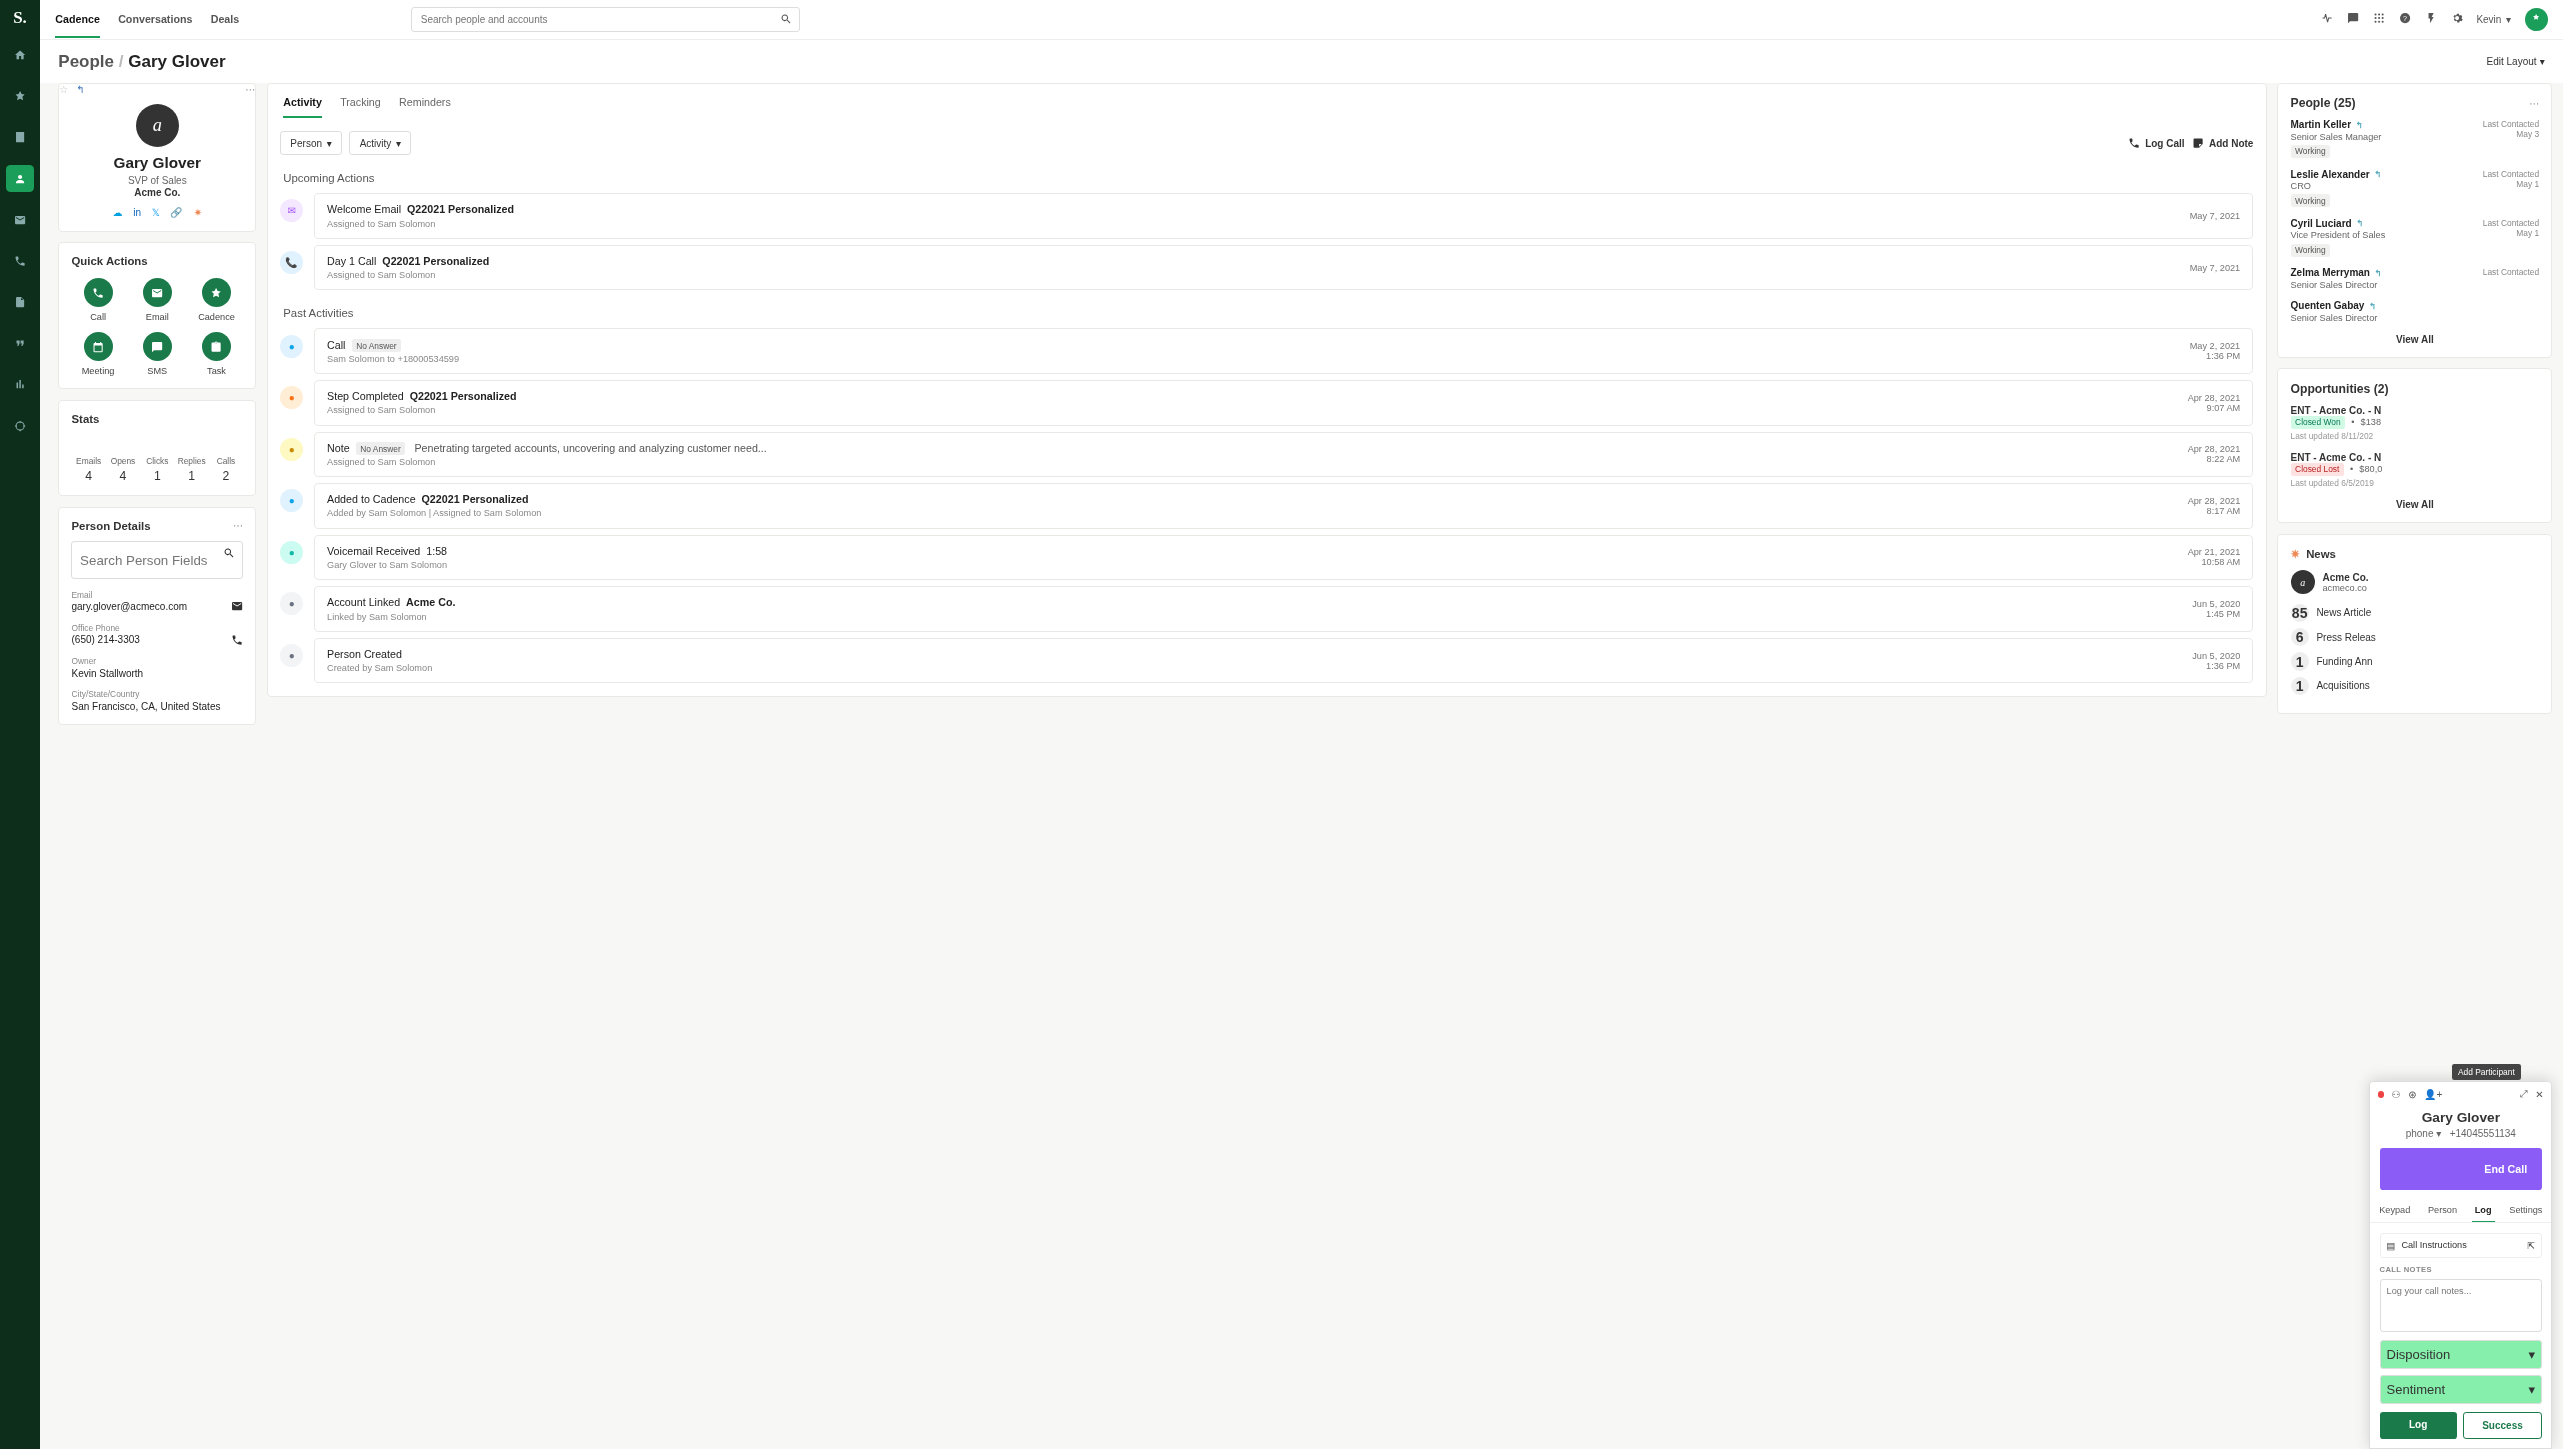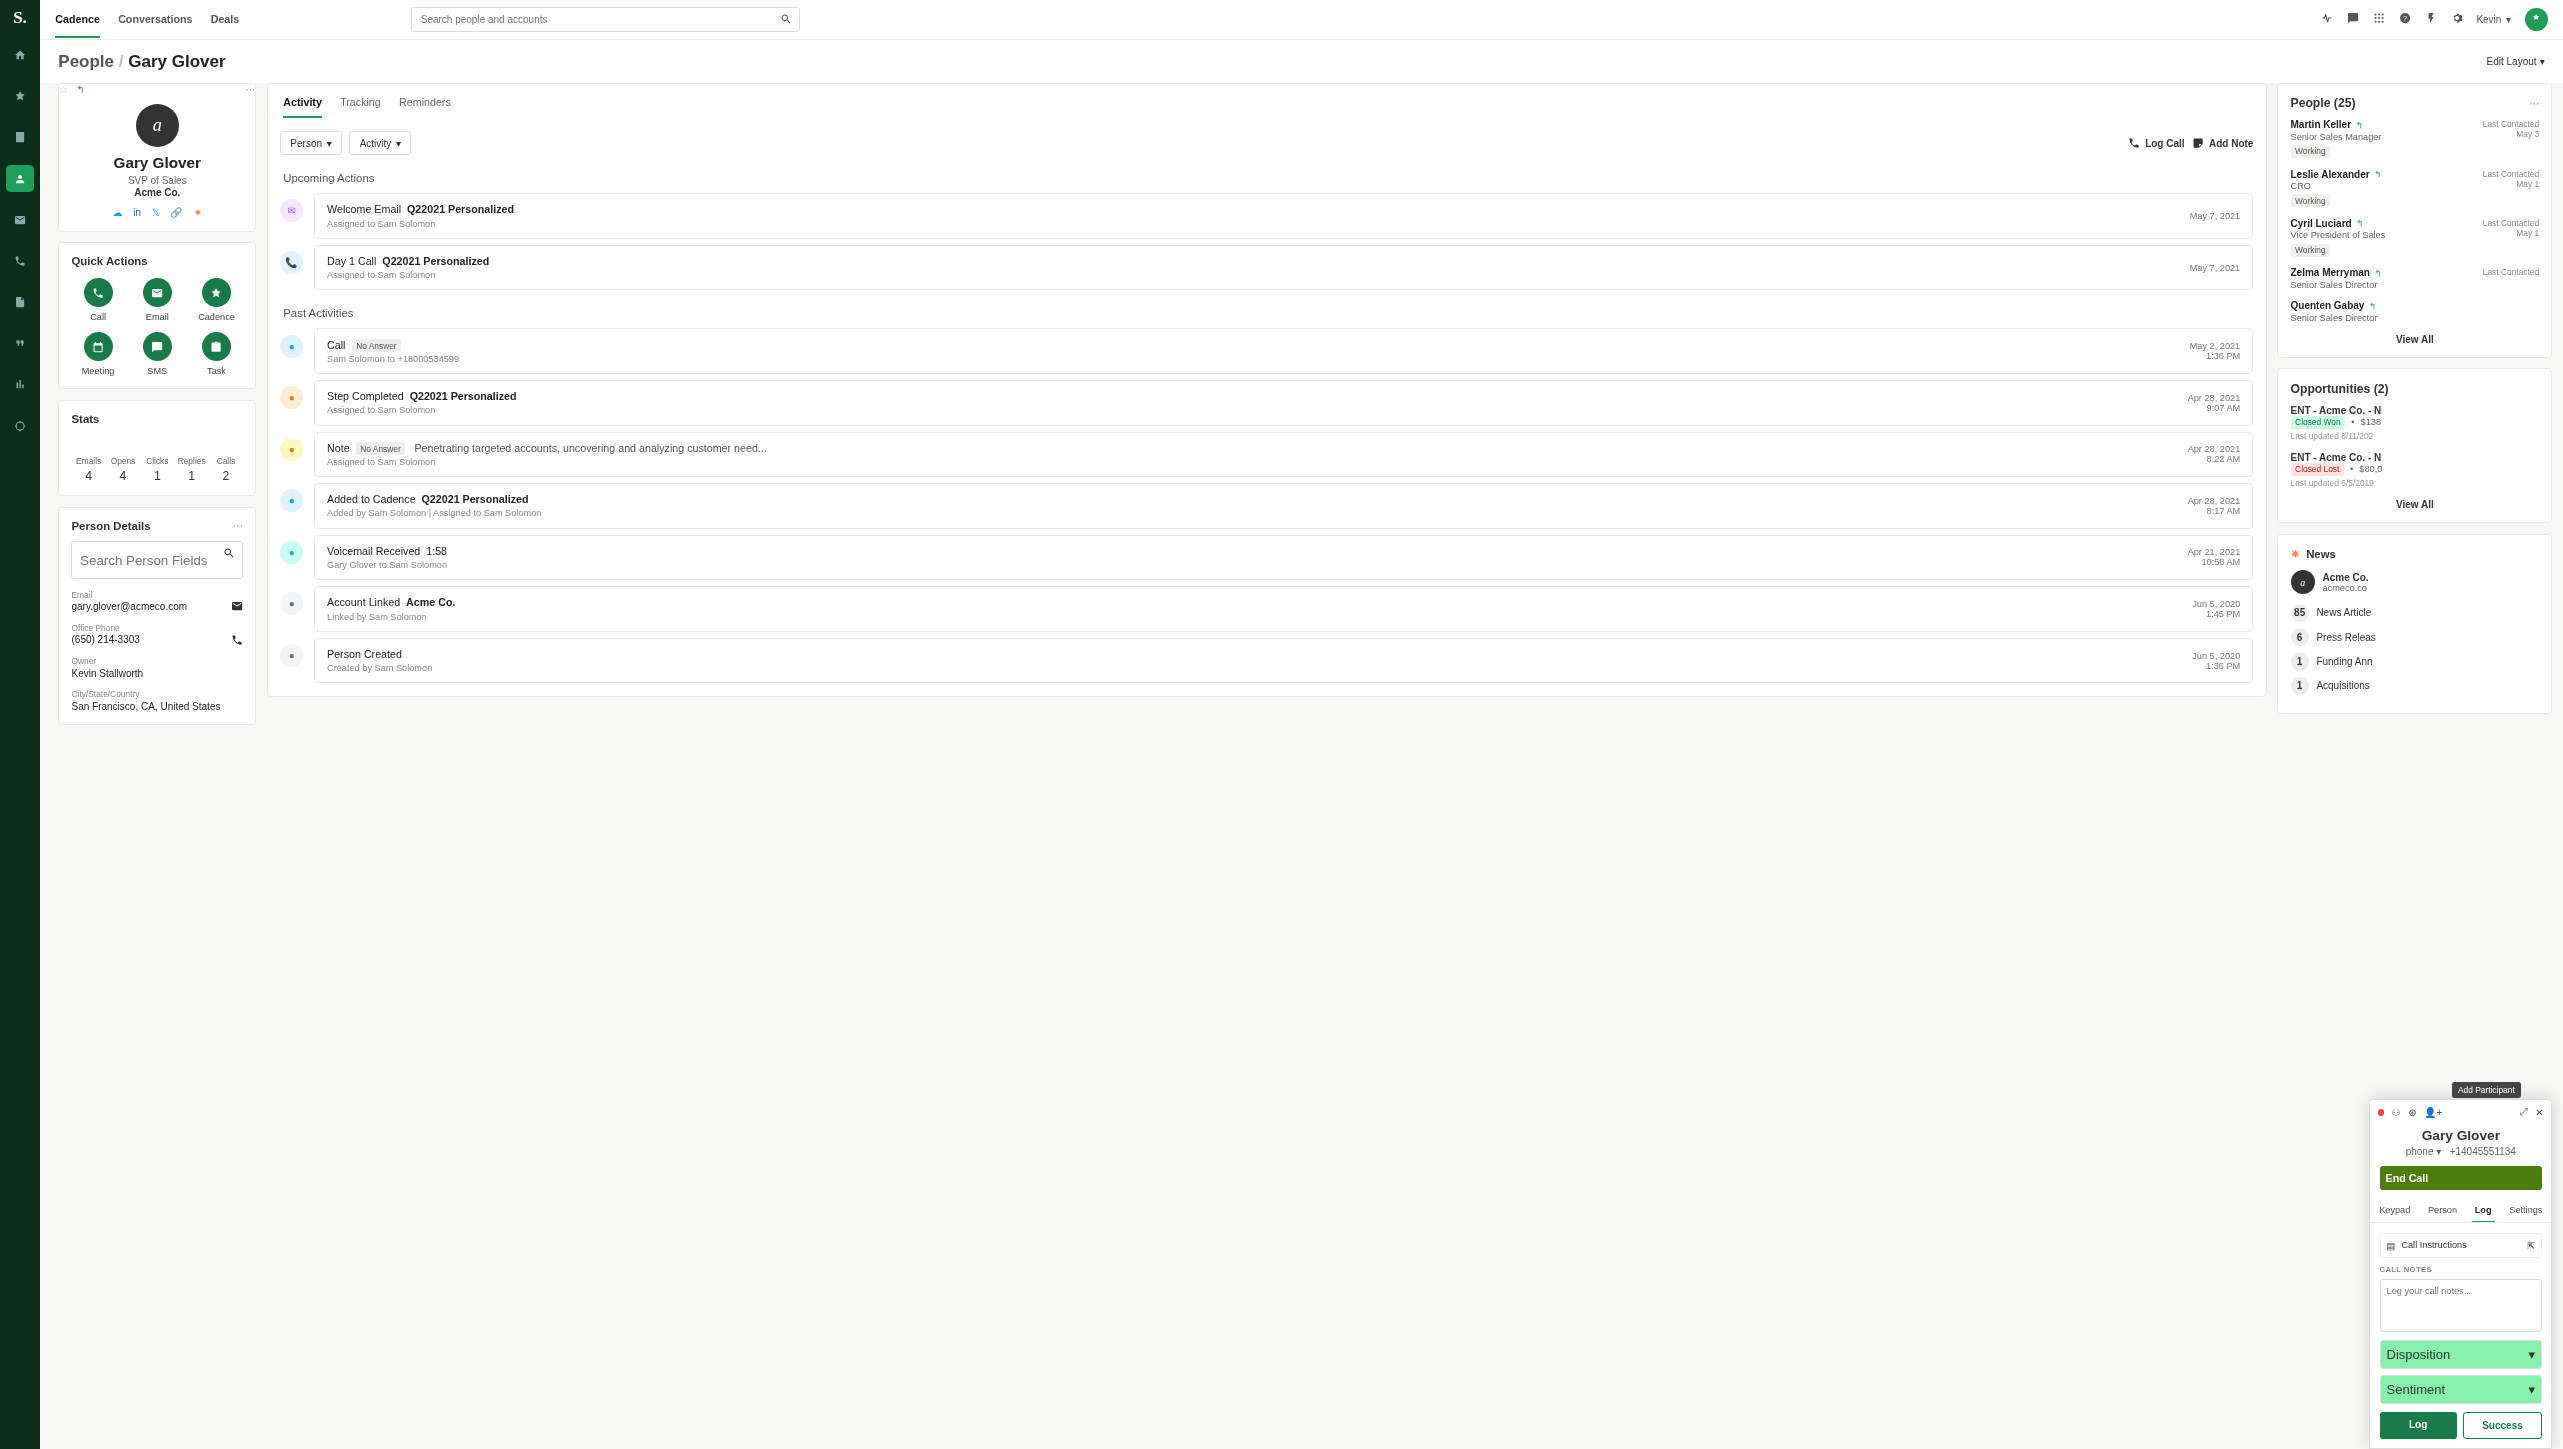--- a/index.html
+++ b/index.html
@@ -89,31 +89,31 @@
 .opp-name { font-size: 10px; font-weight: 700; }
 .opp-line2 { font-size: 9.2px; color: #666; margin-top: 0; display: flex; align-items: center; gap: 6.1px; }
 .opp-badge { font-size: 8.4px; padding: 1.5px 4.6px; border-radius: 2.3px; }
 .opp-badge.won { background: #d1fae5; color: #047857; }
 .opp-badge.lost { background: #fee2e2; color: #b91c1c; }
 .opp-updated { font-size: 8.4px; color: #999; margin-top: 2.3px; }
 .news-head { display: flex; align-items: center; gap: 6.1px; font-size: 11.4px; font-weight: 600; margin-bottom: 9.2px; }
 .news-company { display: flex; align-items: center; gap: 7.6px; margin-bottom: 9.2px; }
 .news-logo { width: 24.4px; height: 24.4px; border-radius: 50%; background: #333; color: #fff; display: flex; align-items: center; justify-content: center; font-style: italic; font-family: cursive; }
 .news-row { display: flex; align-items: center; gap: 7.6px; margin-bottom: 6.1px; font-size: 10px; }
-.news-count { width: 18.3px; height: 18.3px; border-radius: 50%; background: #eee; display: flex; align-items: center; justify-content: center; font-size: 10px; font-weight: 600; }
+.news-count { width: 18.3px; height: 18.3px; border-radius: 50%; background: #eee; display: flex; align-items: center; justify-content: center; font-size: 14px; font-weight: 600; }
 
 .call-panel { position: fixed; right: 10.7px; bottom: 0; width: 183px; background: #fff; border: 0.8px solid #ddd; border-radius: 4.6px 4.6px 0 0; box-shadow: 0 -1.5px 15.3px rgba(0,0,0,0.15); z-index: 100; }
 .call-top { display: flex; align-items: center; padding: 6.1px 7.6px; gap: 7.6px; }
 .call-top .dot { width: 6.1px; height: 6.1px; background: #ef4444; border-radius: 50%; }
 .call-top .sp { flex: 1; }
 .call-top span { cursor: pointer; color: #555; font-size: 10px; }
 .tooltip { position: absolute; top: -18.3px; right: 30.5px; background: #444; color: #fff; font-size: 8.4px; padding: 3.1px 6.1px; border-radius: 2.3px; white-space: nowrap; }
 .call-name { text-align: center; font-size: 13.7px; font-weight: 600; margin-top: 3.1px; }
 .call-phone { text-align: center; font-size: 10px; color: #666; margin: 3.1px 0 9.2px; }
-.end-call { margin: 0 9.2px 9.2px; background: #4d7c0f; color: #fff; text-align: left; padding: 6px; border-radius: 3.1px; font-weight: 600; cursor: pointer; font-size: 10.7px; }
+.end-call { margin: 0 9.2px 9.2px; background: #8b5cf6; color: #fff; text-align: right; padding: 15px; border-radius: 3.1px; font-weight: 600; cursor: pointer; font-size: 10.7px; }
 .call-tabs { display: flex; justify-content: space-around; border-bottom: 0.8px solid #eee; }
 .call-tabs .ct { font-size: 9.2px; padding: 6.1px 3.1px; cursor: pointer; border-bottom: 1.5px solid transparent; color: #555; }
 .call-tabs .ct.active { border-bottom-color: #1b9e5a; font-weight: 600; color: #222; }
 .call-body { padding: 9.2px; }
 .call-instr { display: flex; align-items: center; gap: 6.1px; border: 0.8px solid #eee; border-radius: 3.1px; padding: 6.1px; font-size: 9.2px; margin-bottom: 7.6px; }
 .call-instr .pop { margin-left: auto; cursor: pointer; }
 .call-notes-label { font-size: 7.6px; font-weight: 700; color: #888; letter-spacing: 0.4px; margin-bottom: 4.6px; }
 .call-notes { width: 100%; height: 53px; border: 0.8px solid #ddd; border-radius: 3.1px; padding: 6.1px; font-size: 9.2px; resize: none; font-family: inherit; }
 .call-select { width: 100%; border: 0.8px solid #ddd; border-radius: 3.1px; padding: 6.1px; font-size: 13px; margin-top: 6.1px; background: #86efac; display: flex; justify-content: space-between; cursor: pointer; }
 .call-btns { display: flex; gap: 6.1px; margin-top: 7.6px; }

